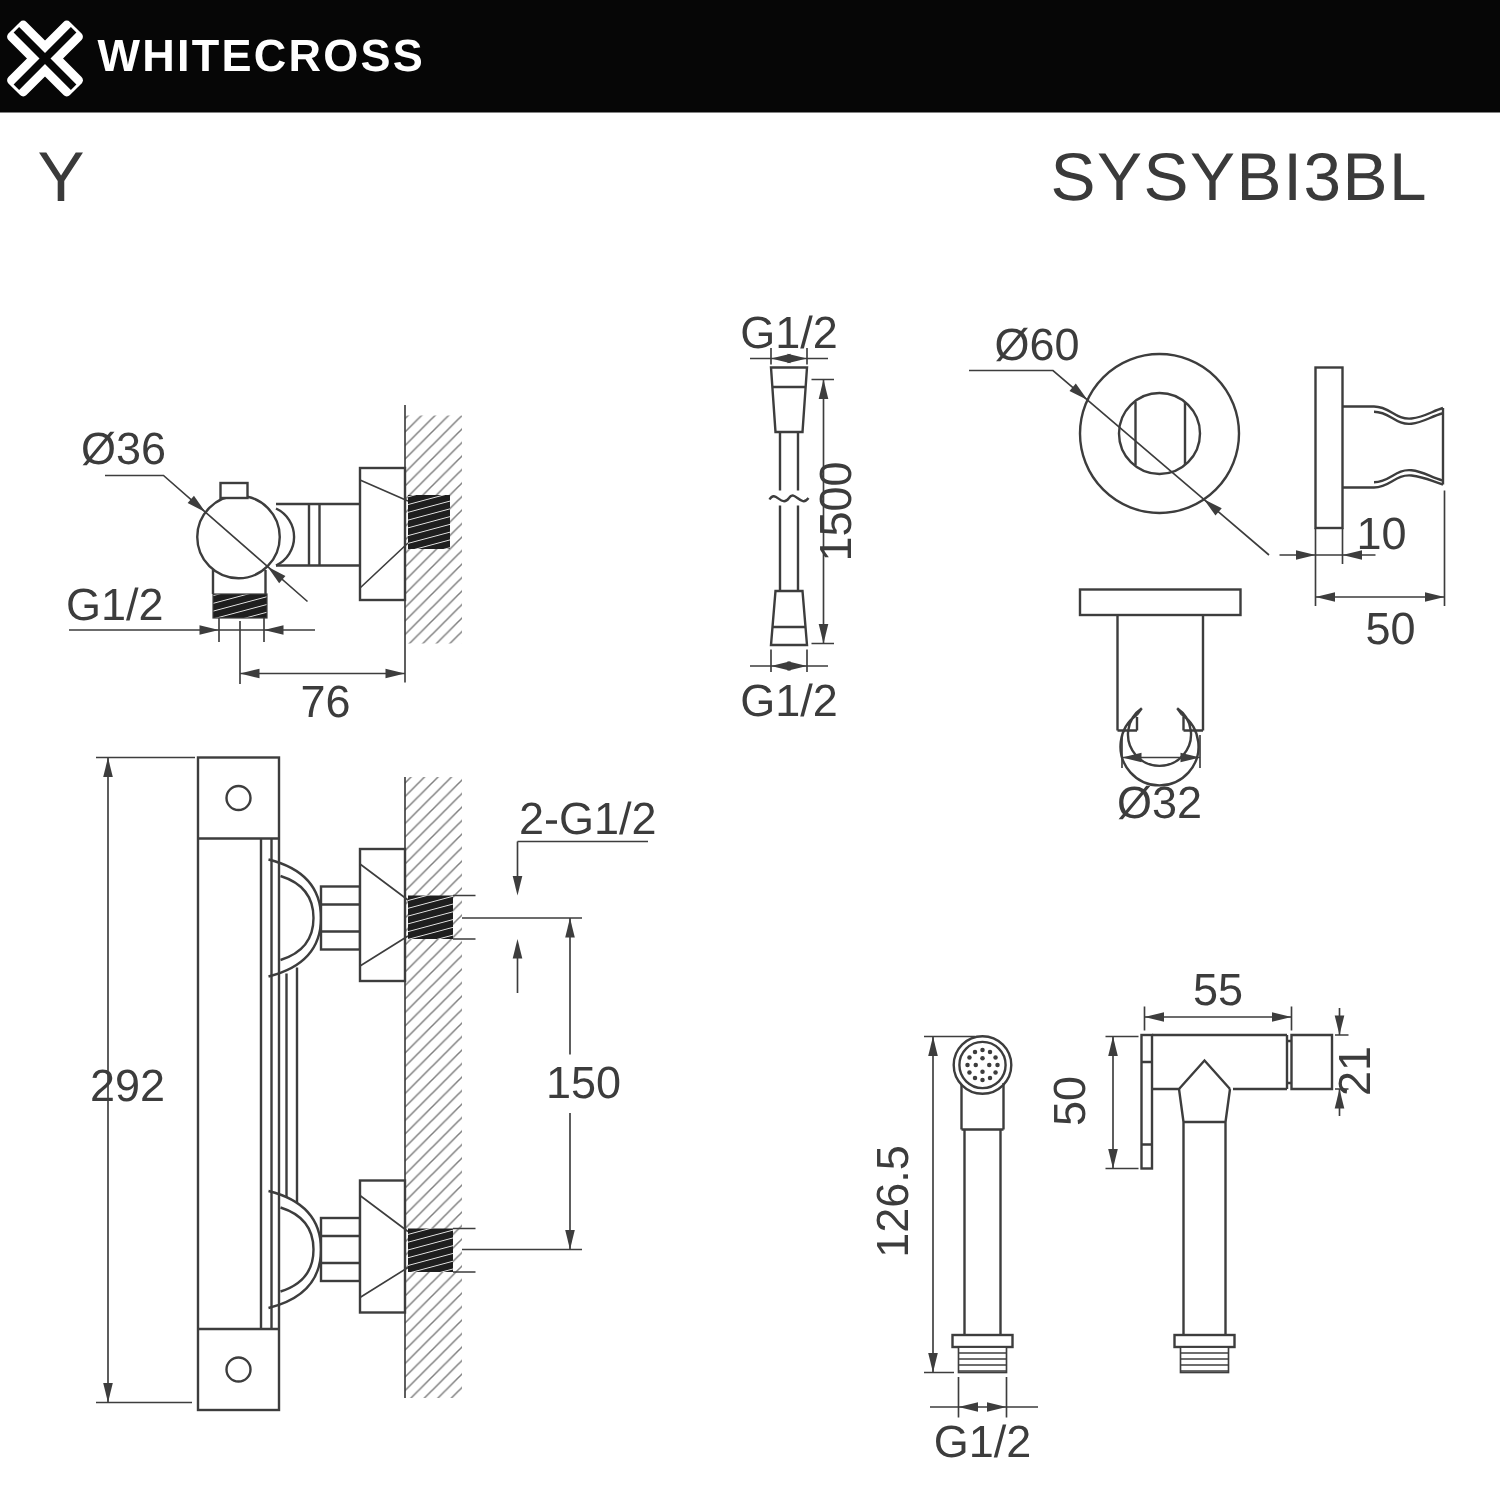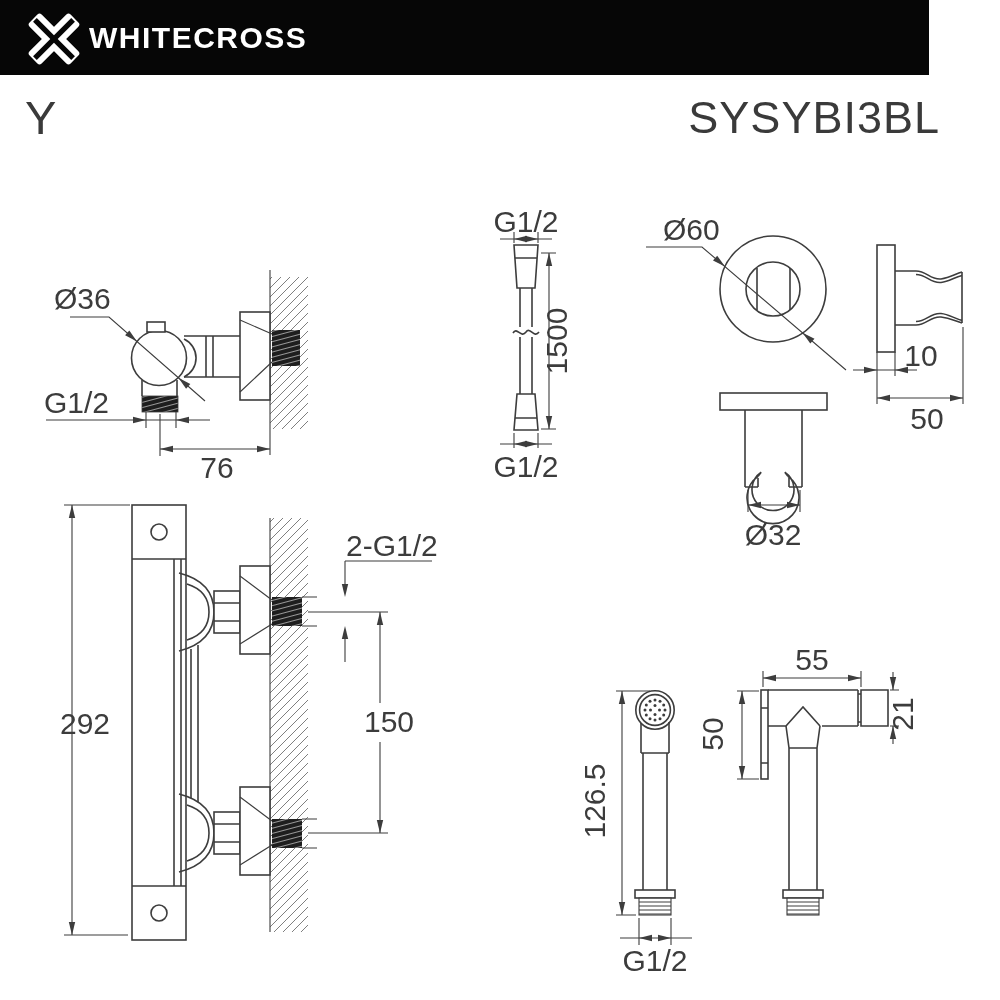--- a/index.html
+++ b/index.html
@@ -1,22 +1,22 @@
 <!DOCTYPE html>
 <html><head>
 <meta charset="utf-8">
 <style>
   html,body{margin:0;padding:0;background:#ffffff;}
   body{width:1000px;height:1000px;position:relative;overflow:hidden;
        font-family:"Liberation Sans",sans-serif;}
-  .header{position:absolute;left:0;top:0;width:929px;height:75px;background:#060606;
-          display:flex;align-items:center;padding-left:28px;box-sizing:border-box;}
+  .header{position:absolute;left:0;top:0;width:1000px;height:75px;background:#060606;
+          display:flex;align-items:center;padding-left:4px;box-sizing:border-box;}
   .brand{color:#ffffff;font-size:30px;font-weight:bold;letter-spacing:1.5px;margin-left:9px;}
   .series{position:absolute;left:25px;top:90px;font-size:47px;color:#3a3a3a;}
-  .model{position:absolute;right:60px;top:92px;font-size:45px;color:#3a3a3a;letter-spacing:1px;}
+  .model{position:absolute;right:48px;top:92px;font-size:45px;color:#3a3a3a;letter-spacing:1px;}
   svg.sheet{position:absolute;left:0;top:0;}
   .ol{fill:none;stroke:#3d3d3d;stroke-width:1.6;}
   .olw{fill:#ffffff;stroke:#3d3d3d;stroke-width:1.6;}
   .dim{fill:none;stroke:#3d3d3d;stroke-width:1.1;}
   .arr{fill:#3d3d3d;stroke:none;}
   .dimtext{font-family:"Liberation Sans",sans-serif;font-size:30px;fill:#3c3c3c;}
 </style>
 </head>
 <body>
 

